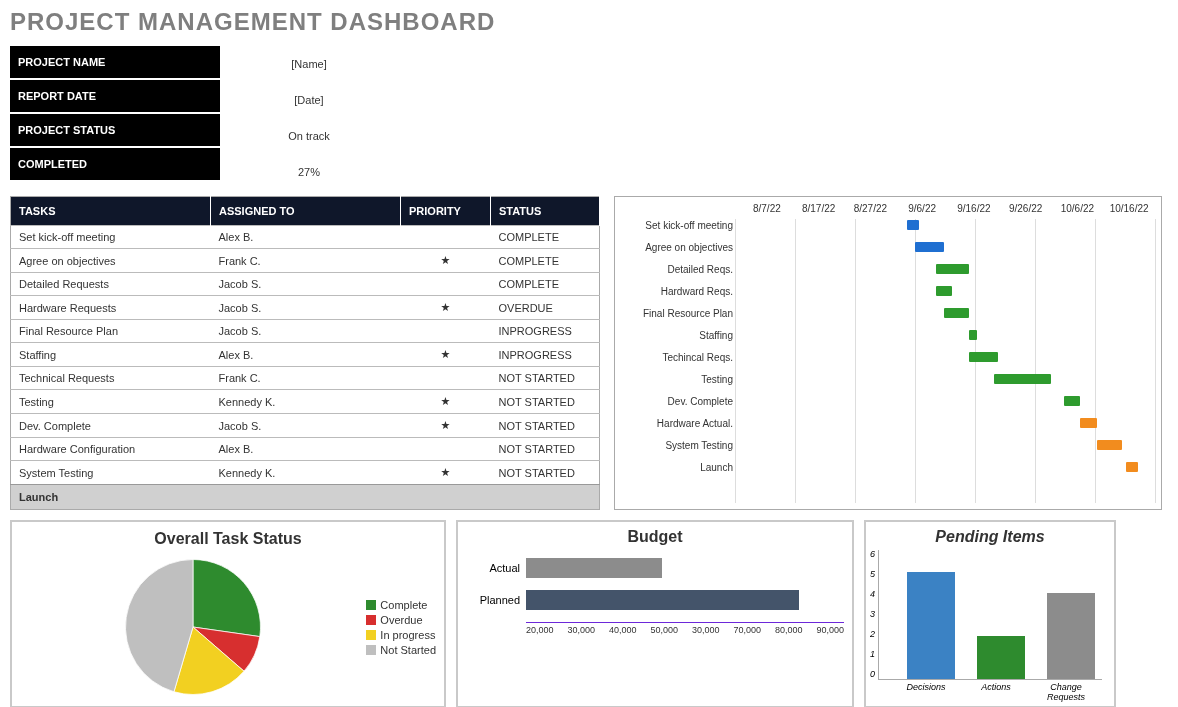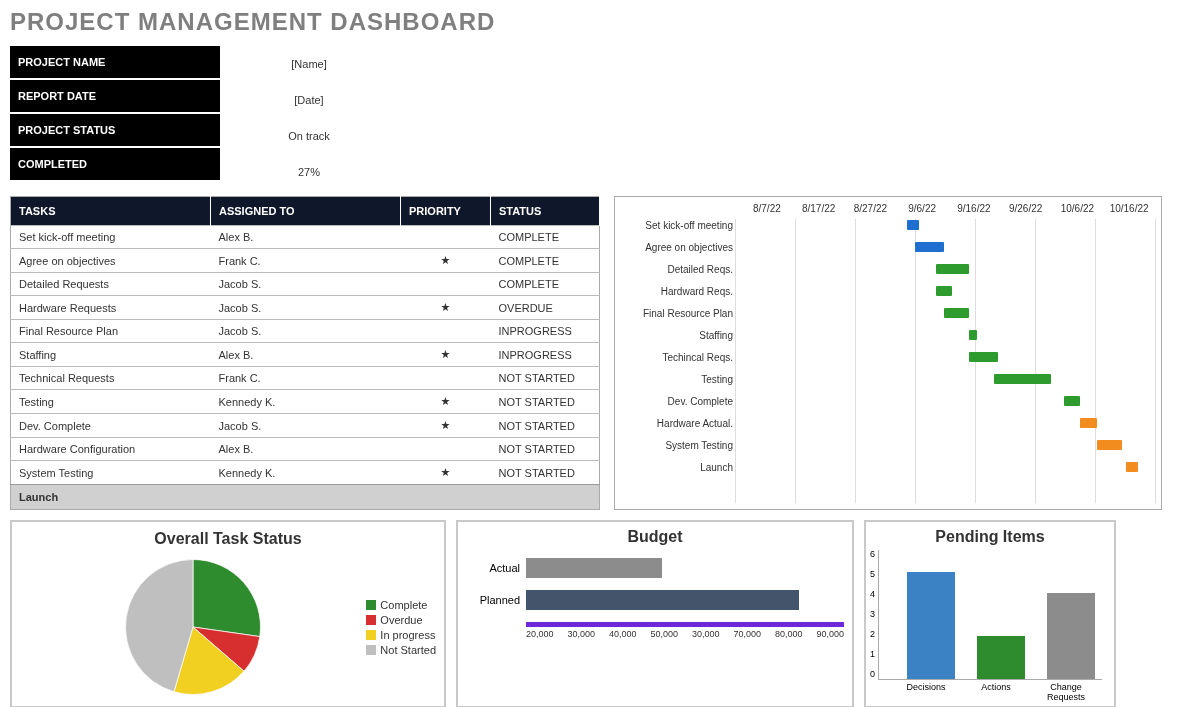--- a/index.html
+++ b/index.html
@@ -39,22 +39,22 @@
   .pie-wrap { flex:1; display:flex; justify-content:center; }
   svg.pie { width:150px; height:150px; }
   .legend { font-size:11px; color:#333; }
   .legend div { display:flex; align-items:center; margin:3px 0; gap:4px; }
   .swatch { width:10px; height:10px; display:inline-block; }
   .budget-panel { width:398px; }
   .barh { display:flex; align-items:center; margin:12px 0; }
   .barh .lbl { width:60px; font-size:11px; text-align:right; padding-right:6px; }
   .barh .track { flex:1; height:20px; position:relative; }
   .barh .fill { position:absolute; left:0; top:0; bottom:0; }
-  .axis { display:flex; margin-left:60px; font-size:9px; color:#333; justify-content:space-between; border-top:5px solid #6d28d9; padding-top:2px; }
-  .pending-panel { width:252px; }
+  .axis { display:flex; margin-left:60px; font-size:9px; color:#333; justify-content:space-between; border-top:1px solid #6d28d9; padding-top:2px; }
+  .pending-panel { width:252px;font-style:italic; }
   .bars-v { display:flex; height:130px; align-items:flex-end; gap:22px; padding-left:28px; position:relative; border-left:1px solid #aaa; border-bottom:1px solid #aaa; margin:0 4px; }
   .bars-v .yax { position:absolute; left:-18px; top:0; bottom:0; display:flex; flex-direction:column-reverse; justify-content:space-between; font-size:9px; width:14px; text-align:right; }
   .bars-v .yax span{line-height:1;}
   .vbar { width:48px; }
   .xlabels { display:flex; gap:22px; padding-left:28px; font-size:9px; text-align:center; margin-top:2px; }
   .xlabels div { width:48px; }
 </style>
 </head>
 <body>
 

